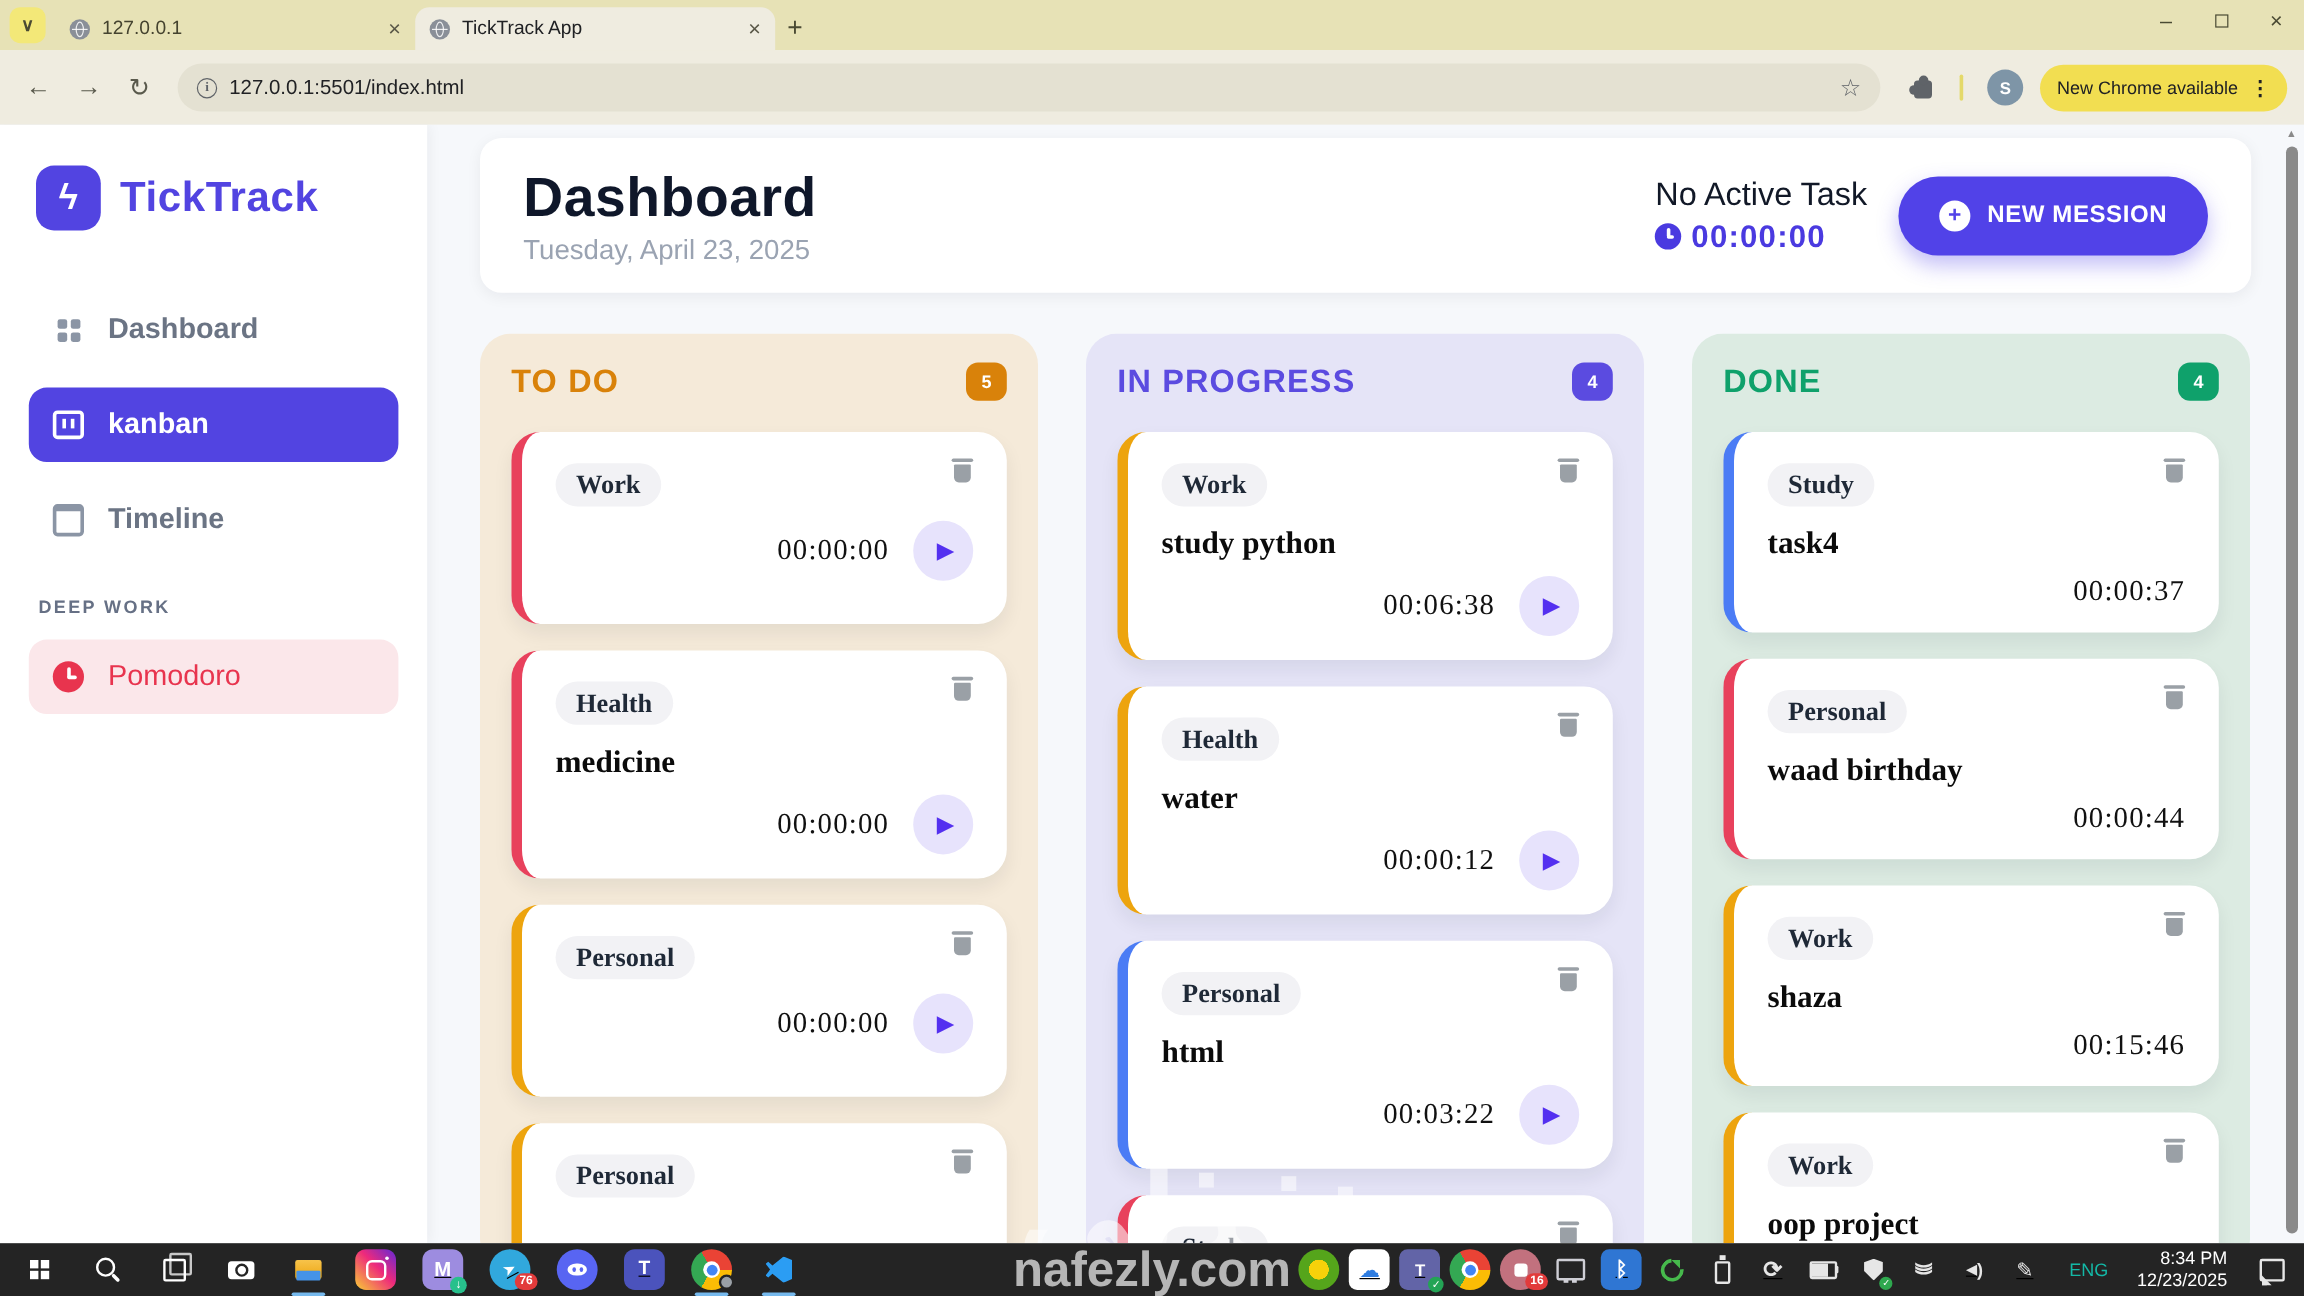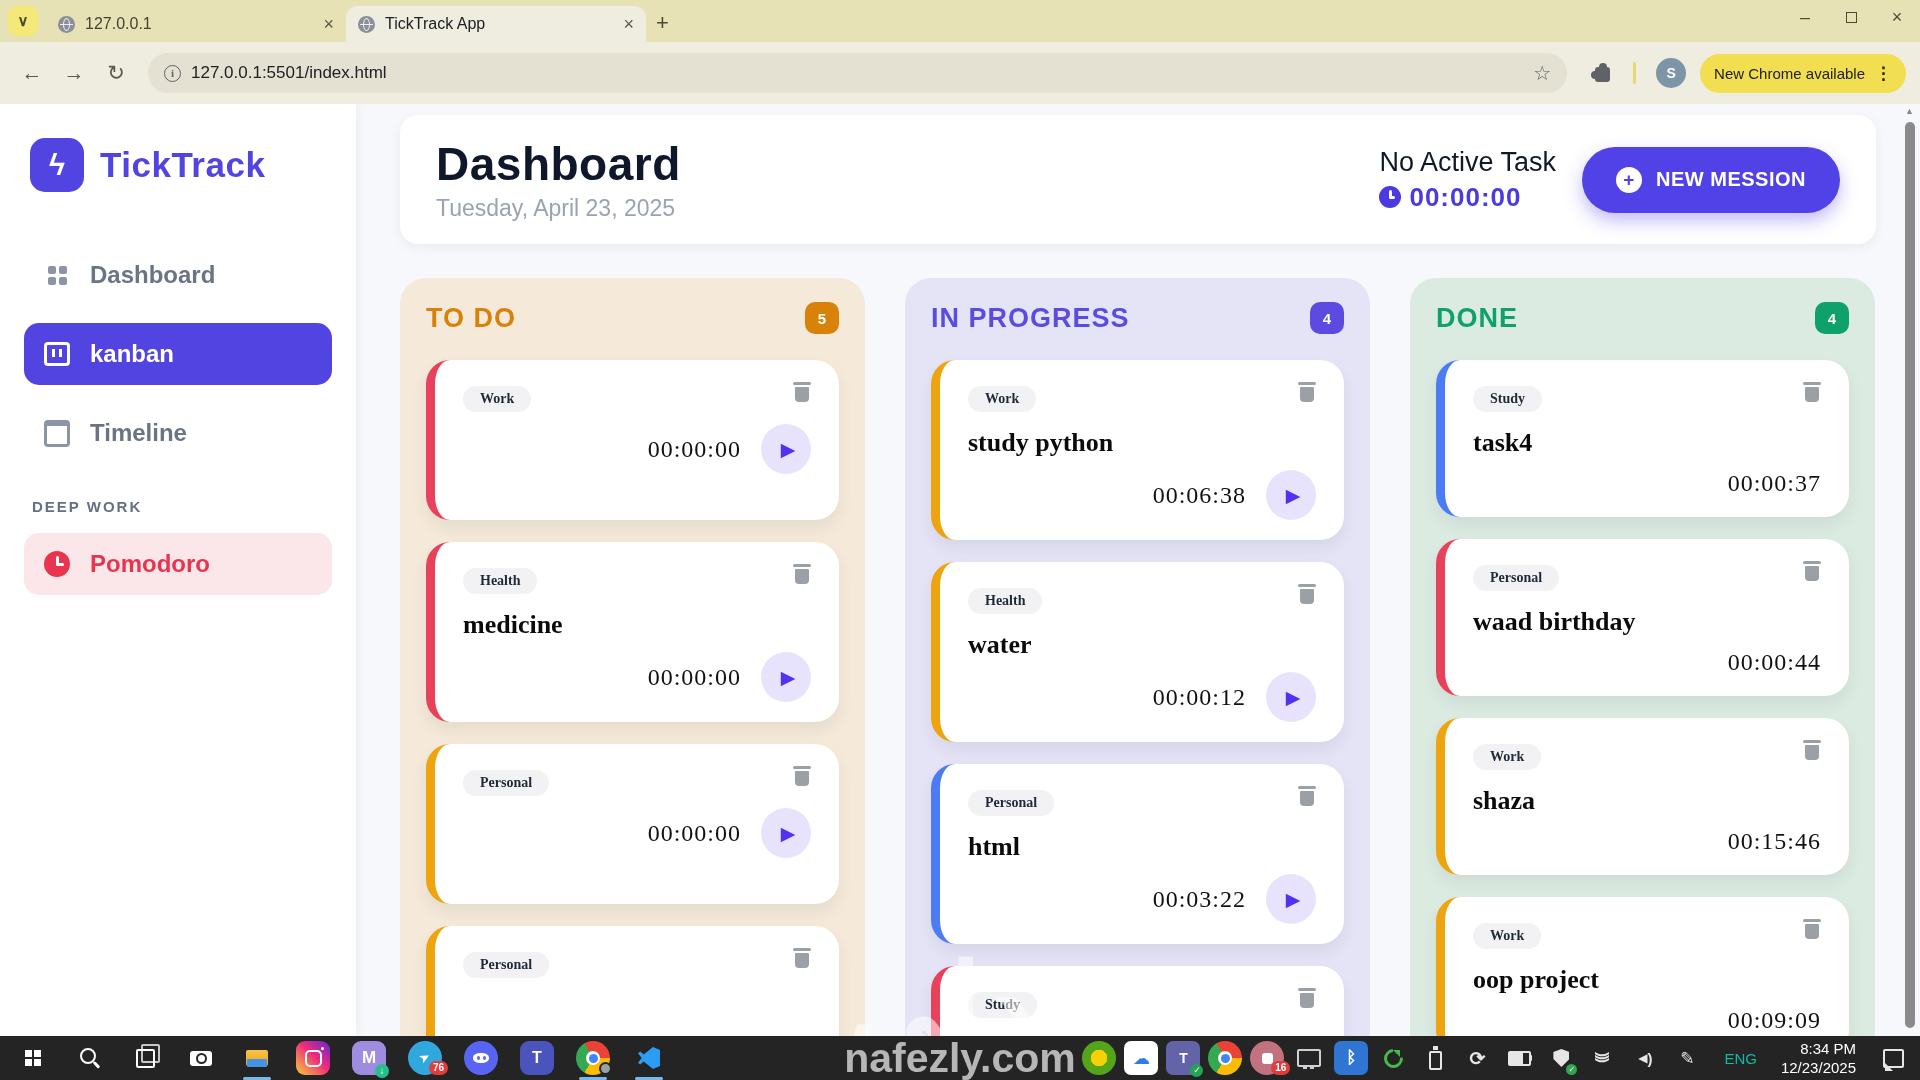--- a/index.html
+++ b/index.html
@@ -46,21 +46,21 @@
   .navitem { height:62px; border-radius:15px; display:flex; align-items:center; gap:20px; padding:0 20px; font-size:24px; font-weight:600; color:#6b7484; }
   .navitem.active { background:#5244e1; color:#fff; }
   .sicon { width:26px; height:26px; position:relative; flex:none; display:flex; align-items:center; justify-content:center; }
   .ic-grid::before { content:""; position:absolute; left:4px; top:4px; width:8px; height:8px; background:#8b95a5; border-radius:2px; box-shadow:11px 0 0 #8b95a5, 0 11px 0 #8b95a5, 11px 11px 0 #8b95a5; }
   .ic-kanban::before { content:""; width:22px; height:18px; border:3px solid #fff; border-radius:4px; }
   .ic-kanban::after { content:""; position:absolute; left:8px; top:8px; width:3px; height:8px; background:#fff; box-shadow:7px 0 0 #fff; }
   .ic-pie::before { content:""; width:20px; height:20px; border-radius:50%; background:conic-gradient(#8b95a5 0 74%, #d9dee5 74% 100%); }
   .ic-cal::before { content:""; width:20px; height:18px; border:3px solid #8b95a5; border-top-width:6px; border-radius:4px; }
   .ic-cal::after { content:""; position:absolute; left:8px; top:13px; width:3px; height:3px; background:#fff0; box-shadow:0 0 0 1.5px #fff0, 0 0 0 #fff0; background:#fff; box-shadow:4px 0 0 #fff,8px 0 0 #fff; opacity:0; }
   .seclabel { margin:34px 0 18px 8px; font-size:15px; font-weight:bold; color:#667085; letter-spacing:2px; }
-  .pomodoro { height:62px; border-radius:15px; background:#fbe7ea; color:#e8344e; display:flex; align-items:center; gap:20px; padding:16px 20px; font-size:24px; font-weight:700; }
+  .pomodoro { height:62px; border-radius:15px; background:#fbe7ea; color:#e8344e; display:flex; align-items:center; gap:20px; padding:16px 20px; font-size:24px; font-weight:400; }
   .ic-clock { width:26px; height:26px; border-radius:50%; background:#e8344e; position:relative; }
   .ic-clock::before { content:""; position:absolute; left:12px; top:5px; width:3px; height:9px; background:#fff; border-radius:2px; }
   .ic-clock::after { content:""; position:absolute; left:12px; top:12px; width:8px; height:3px; background:#fff; border-radius:2px; }
 
   .main { flex:1; display:flex; flex-direction:column; padding:11px 44px 0 44px; overflow:hidden; position:relative; }
   .pageheader { flex:none; background:#fff; border-radius:18px; box-shadow:0 3px 12px rgba(15,23,42,.06); padding:22px 36px; display:flex; align-items:center; justify-content:space-between; }
   .ptitle { font-size:46px; font-weight:800; color:#0f172a; letter-spacing:.5px; }
   .pdate { font-size:23px; color:#9aa3b2; margin-top:4px; }
   .hright { display:flex; align-items:center; gap:26px; }
   .statusblock { display:flex; flex-direction:column; align-items:flex-start; gap:4px; }
@@ -74,41 +74,41 @@
   .pluscircle { width:26px; height:26px; border-radius:50%; background:#fff; color:#5142e8; font-size:19px; font-weight:bold; display:flex; align-items:center; justify-content:center; }
 
   .board { flex:1; margin-top:34px; display:flex; gap:40px; overflow:hidden; }
   .column { width:465px; flex:none; border-radius:26px; padding:24px 26px; height:780px; }
   .colhead { display:flex; align-items:center; justify-content:space-between; }
   .coltitle { font-size:27px; font-weight:800; letter-spacing:1px; }
   .colbadge { min-width:34px; height:32px; border-radius:10px; color:#fff; font-size:15px; font-weight:bold; display:flex; align-items:center; justify-content:center; padding:0 6px; }
   .cards { margin-top:26px; display:flex; flex-direction:column; gap:22px; }
   .card { position:relative; background:#fff; border-radius:24px; border-left:9px solid var(--bc); min-height:160px; padding:26px 28px 20px 28px; box-shadow:0 8px 16px rgba(15,23,42,.07); font-family:"Liberation Serif",serif; }
   .col-noplay .card { min-height:148px; }
-  .tag { display:inline-block; background:#f2f2f5; border-radius:999px; padding:5px 17px; font-size:14px; font-weight:bold; color:#1f2937; }
+  .tag { display:inline-block; background:#f2f2f5; border-radius:999px; padding:5px 17px; font-size:22px; font-weight:bold; color:#1f2937; }
   .ctitle { font-size:26px; font-weight:bold; color:#0b0b0b; margin-top:16px; }
   .crow { display:flex; align-items:center; justify-content:flex-end; gap:20px; margin-top:12px; }
   .ctime { font-size:24px; color:#111; letter-spacing:1px; }
   .play { width:50px; height:50px; border-radius:50%; border:none; background:#e7e3fc; color:#5430f0; font-size:19px; display:flex; align-items:center; justify-content:center; padding-left:4px; }
   .trash { position:absolute; top:22px; right:28px; width:18px; }
   .trash::before { content:""; display:block; width:18px; height:3px; background:#9aa0a6; border-radius:2px; margin-bottom:2px; }
   .trash::after { content:""; display:block; width:14px; height:15px; margin:0 auto; background:#9aa0a6; border-radius:1px 1px 4px 4px; }
 
   .scrollbar { position:absolute; top:106px; bottom:46px; right:2px; width:15px; z-index:5; }
   .sb-arrow { position:absolute; top:0; left:2px; font-size:9px; color:#8a8a8a; }
   .sb-thumb { position:absolute; top:16px; bottom:6px; left:2px; width:10px; background:#8a8a8a; border-radius:6px; }
 
   
   .wm-ar { position:absolute; left:848px; top:938px; font-size:118px; font-weight:bold; color:#ffffff; opacity:.55; z-index:30; pointer-events:none; }
   .wm-dom { position:absolute; left:50%; transform:translateX(-50%); bottom:-2px; font-size:41px; font-weight:bold; color:#c6c6c6; opacity:.9; z-index:60; pointer-events:none; }
 
   
   .taskbar { position:absolute; left:0; right:0; bottom:0; height:44px; background:#242424; display:flex; align-items:center; padding:0 10px; z-index:40; }
   .apps { display:flex; align-items:center; gap:22px; margin-left:6px; }
-  .tbi { width:34px; height:34px; position:relative; display:flex; align-items:center; justify-content:center; flex:none; }
+  .tbi { width:34px; height:34px; position:relative; display:flex; align-items:center; justify-content:center; flex:none;text-decoration:underline; }
   .underline { position:absolute; bottom:-5px; left:3px; right:3px; height:3px; background:#76b9ed; border-radius:2px; }
   .tbadge { position:absolute; bottom:0px; right:-6px; background:#e23b3b; color:#fff; font-size:10px; line-height:1; padding:2px 4px; border-radius:8px; font-weight:bold; }
   .graydot { position:absolute; bottom:0; right:-2px; width:13px; height:13px; background:#9aa0a6; border-radius:50%; border:2px solid #242424; }
 
   .tb-start::before { content:""; position:absolute; left:9px; top:9px; width:7px; height:7px; background:#fff; box-shadow:9px 0 0 #fff, 0 9px 0 #fff, 9px 9px 0 #fff; }
   .tb-search::before { content:""; position:absolute; top:7px; left:8px; width:12px; height:12px; border:2.5px solid #fff; border-radius:50%; }
   .tb-search::after { content:""; position:absolute; bottom:6px; right:9px; width:2.5px; height:8px; background:#fff; border-radius:2px; transform:rotate(-45deg); }
   .tb-taskview::before { content:""; width:15px; height:15px; border:2px solid #fff; border-radius:2px; }
   .tb-taskview::after { content:""; position:absolute; width:15px; height:15px; border:2px solid #fff; border-radius:2px; transform:translate(5px,-5px); opacity:.75; }
   .tb-camera::before { content:""; width:22px; height:15px; background:#fff; border-radius:3px; }

